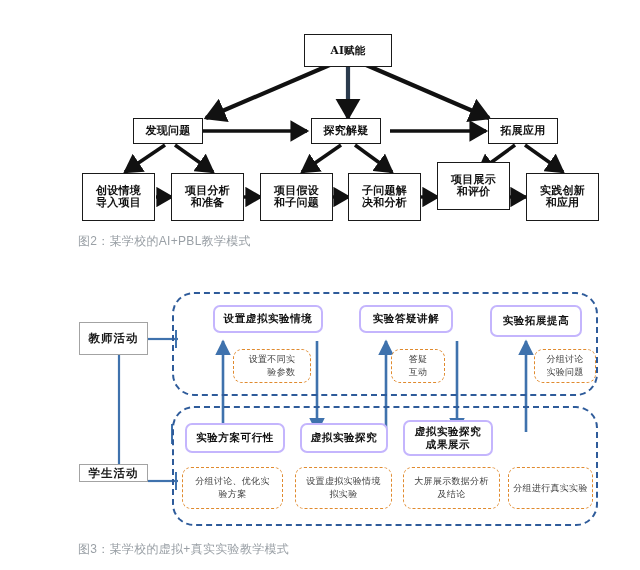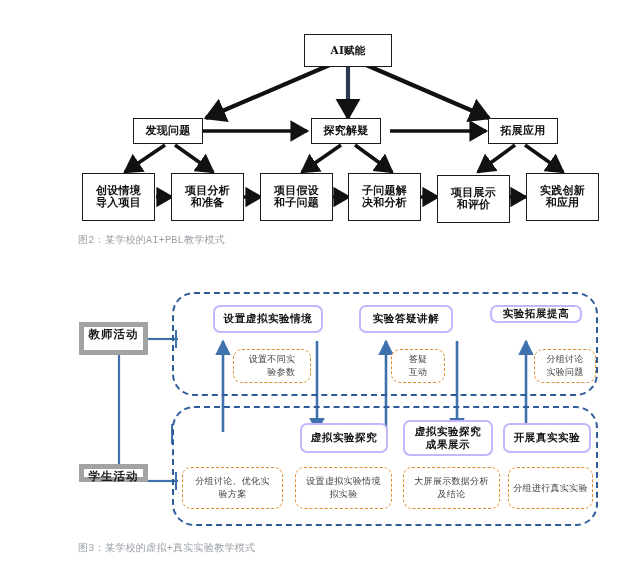--- a/index.html
+++ b/index.html
@@ -28,33 +28,33 @@
     letter-spacing:0.2px;
     z-index:5;
   }
   .box2.top{font-size:10.5px;}
   .box2.mid{font-size:11px;}
   .box2.leaf{font-size:11px;}
 
   .caption{
     position:absolute;
     color:#9aa0a6;
-    font-size:10px;
-    font-family:Liberation Mono, monospace;
+    font-size:12px;
+    font-family:Liberation Sans, sans-serif;
     letter-spacing:0.3px;
     white-space:nowrap;
   }
 
   
   .sidebox{
     position:absolute;
     box-sizing:border-box;
     background:#ffffff;
-    border:5px solid #a3a3a3;
-    display:flex;align-items:flex-start;justify-content:center;
+    border:1px solid #a3a3a3;
+    display:flex;align-items:center;justify-content:center;
     font-family:"DejaVu Serif","Liberation Serif",serif;
     font-weight:bold;
     font-size:11.5px;
     color:#1a1a1a;
     letter-spacing:1px;
     z-index:6;
   }
   .dashbox{
     position:absolute;
     box-sizing:border-box;
@@ -168,21 +168,21 @@
 和准备</span>
   </div>
   <div class="box2 leaf" style="left:260px;top:173px;width:73px;height:48px;white-space:pre-line;">
     <span>项目假设
 和子问题</span>
   </div>
   <div class="box2 leaf" style="left:348px;top:173px;width:73px;height:48px;white-space:pre-line;">
     <span>子问题解
 决和分析</span>
   </div>
-  <div class="box2 leaf" style="left:437px;top:175px;width:73px;height:48px;white-space:pre-line;">
+  <div class="box2 leaf" style="left:437px;top:162px;width:73px;height:48px;white-space:pre-line;">
     <span>项目展示
 和评价</span>
   </div>
   <div class="box2 leaf" style="left:526px;top:173px;width:73px;height:48px;white-space:pre-line;">
     <span>实践创新
 和应用</span>
   </div>
 
   <div class="caption" style="left:78px;top:233px;">图2：某学校的AI+PBL教学模式</div>
 </div>
@@ -224,47 +224,47 @@
   <div class="sidebox" style="left:79px;top:464px;width:69px;height:18px;">
     <span>学生活动</span>
   </div>
 
   <div class="solidcard" style="left:213px;top:305px;width:110px;height:28px;white-space:pre-line;">
     <span>设置虚拟实验情境</span>
   </div>
   <div class="solidcard" style="left:359px;top:305px;width:94px;height:28px;white-space:pre-line;">
     <span>实验答疑讲解</span>
   </div>
-  <div class="solidcard" style="left:490px;top:305px;width:92px;height:18px;white-space:pre-line;">
+  <div class="solidcard" style="left:490px;top:305px;width:92px;height:32px;white-space:pre-line;">
     <span>实验拓展提高</span>
   </div>
 
   <div class="dashcard" style="left:233px;top:349px;width:78px;height:34px;white-space:pre-line;text-align:right;">
     <span>设置不同实
 验参数</span>
   </div>
   <div class="dashcard" style="left:391px;top:349px;width:54px;height:34px;white-space:pre-line;">
     <span>答疑
 互动</span>
   </div>
   <div class="dashcard" style="left:534px;top:349px;width:62px;height:34px;white-space:pre-line;">
     <span>分组讨论
 实验问题</span>
   </div>
 
+  <div class="solidcard" style="left:185px;top:423px;width:100px;height:30px;white-space:pre-line;">
+    <span>实验方案可行性</span>
+  </div>
   <div class="solidcard" style="left:300px;top:423px;width:88px;height:30px;white-space:pre-line;">
     <span>虚拟实验探究</span>
   </div>
   <div class="solidcard" style="left:403px;top:420px;width:90px;height:36px;white-space:pre-line;">
     <span>虚拟实验探究
 成果展示</span>
   </div>
-  <div class="solidcard" style="left:503px;top:423px;width:88px;height:30px;white-space:pre-line;">
-    <span>开展真实实验</span>
-  </div>
 
   <div class="dashcard" style="left:182px;top:467px;width:101px;height:42px;white-space:pre-line;">
     <span>分组讨论、优化实
 验方案</span>
   </div>
   <div class="dashcard" style="left:295px;top:467px;width:97px;height:42px;white-space:pre-line;">
     <span>设置虚拟实验情境
 拟实验</span>
   </div>
   <div class="dashcard" style="left:403px;top:467px;width:97px;height:42px;white-space:pre-line;">

